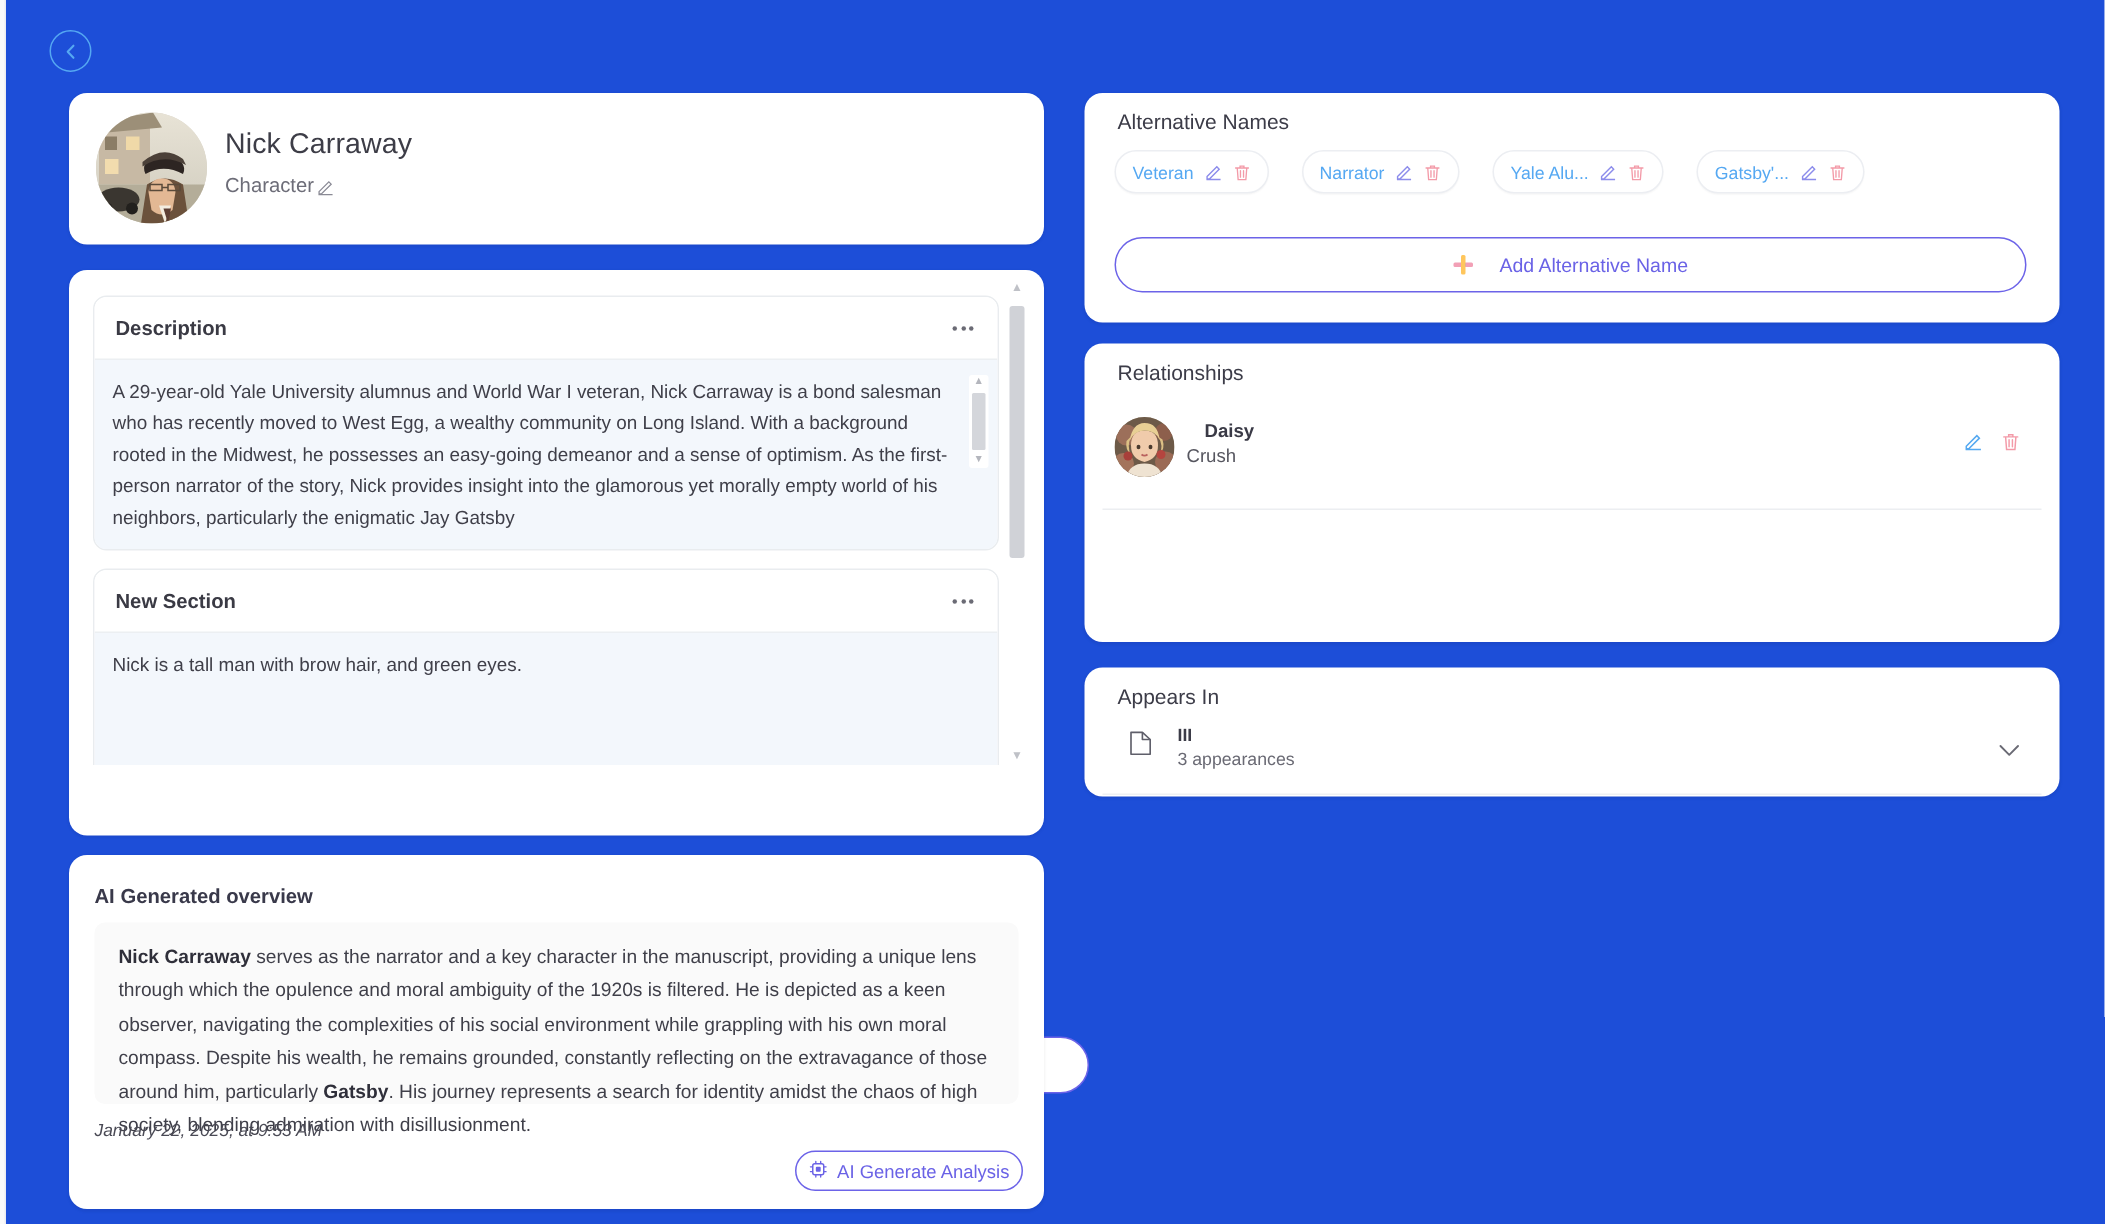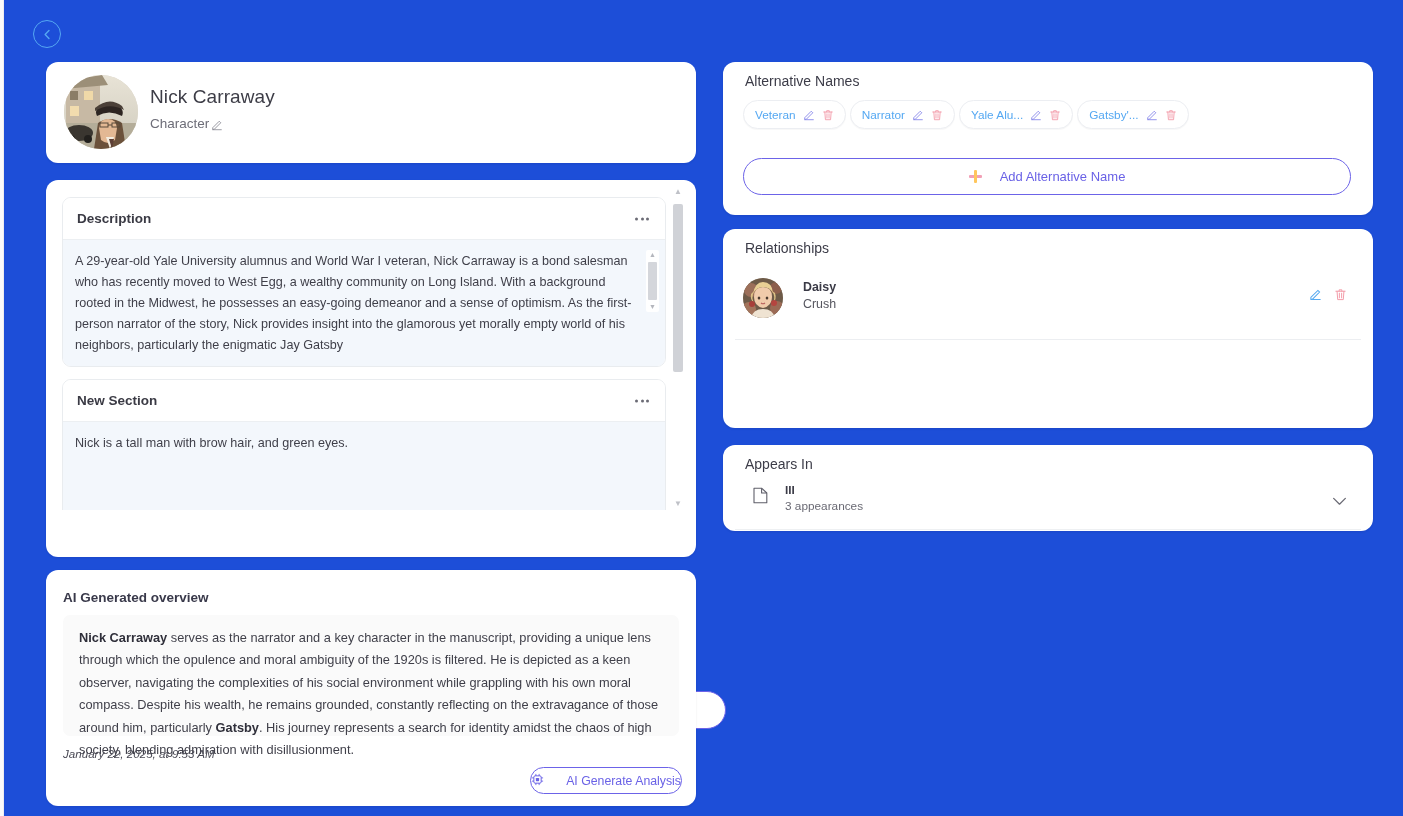--- a/index.html
+++ b/index.html
@@ -125,46 +125,46 @@
     background: #fafafa; border-radius: 7px; padding: 12px 16px;
     font-size: 12.8px; line-height: 22.4px; color: #3f3f49;
   }
   .ai-body b { font-weight: bold; color: #2f2f3a; }
   .ai-date {
     position: absolute; left: 17px; top: 177px;
     font-size: 11.6px; font-style: italic; color: #4a4a55;
   }
   #ai-generate-btn {
     position: absolute; left: 484px; top: 197px; width: 152px; height: 27px;
-    border-radius: 15px; font-size: 12.3px; gap: 6px; justify-content: space-between;
+    border-radius: 15px; font-size: 12.3px; gap: 6px;
   }
 
   
   #altnames-card { left: 723px; top: 62px; width: 650px; height: 153px; }
   .panel-title { position: absolute; left: 22px; top: 11px; font-size: 14px; color: #3c3c48; }
-  .chips { position: absolute; left: 20px; top: 38px; display: flex; gap: 4px; }
+  .chips { position: absolute; left: 20px; top: 38px; display: flex; gap: 22px; }
   .chip {
     height: 29px; border: 1px solid #eceef2; border-radius: 16px; background: #fff;
     display: flex; align-items: center; gap: 7px; padding: 0 11px;
     box-shadow: 0 1px 1px rgba(16,24,40,.03);
   }
   .chip-label { font-size: 11.8px; color: #55a8f2; max-width: 56px; white-space: nowrap; overflow: hidden; }
   .icon-btn { display: inline-flex; cursor: pointer; }
   .i-edit { color: #8c8ceb; }
   .i-del  { color: #f39aa8; }
   #add-altname-btn { position: absolute; left: 20px; top: 96px; width: 608px; height: 37px; }
 
   #relationships-card { left: 723px; top: 229px; width: 650px; height: 199px; }
   .rel-row { position: absolute; left: 20px; top: 49px; width: 608px; height: 48px; }
   .rel-avatar {
     position: absolute; left: 0; top: 0; width: 40px; height: 40px; border-radius: 50%;
     overflow: hidden; background: #cbbfae;
   }
   .rel-name { position: absolute; left: 60px; top: 2px; font-size: 12.4px; font-weight: bold; color: #3a3a46; }
-  .rel-type { position: absolute; left: 60px; top: 19px; font-size: 12.4px; color: #56565f; }
+  .rel-type { position: absolute; left: 48px; top: 19px; font-size: 12.4px; color: #56565f; }
   .rel-actions { position: absolute; right: 4px; top: 10px; display: flex; gap: 12px; }
   .rel-actions .i-edit { color: #56a9f0; }
   .rel-divider { position: absolute; left: 12px; top: 110px; width: 626px; height: 1px; background: #eceef1; }
   #add-rel-btn { position: absolute; left: 20px; top: 144px; width: 608px; height: 37px; }
 
   #appearsin-card { left: 723px; top: 445px; width: 650px; height: 86px; }
   .appears-row { position: absolute; left: 20px; top: 38px; width: 610px; height: 36px; }
   .doc-icon { position: absolute; left: 10px; top: 4px; color: #5f5f6a; }
   .appears-name { position: absolute; left: 42px; top: 0px; font-size: 11.8px; font-weight: bold; color: #3b3b47; }
   .appears-count { position: absolute; left: 42px; top: 16px; font-size: 11.8px; color: #6a6a74; }

